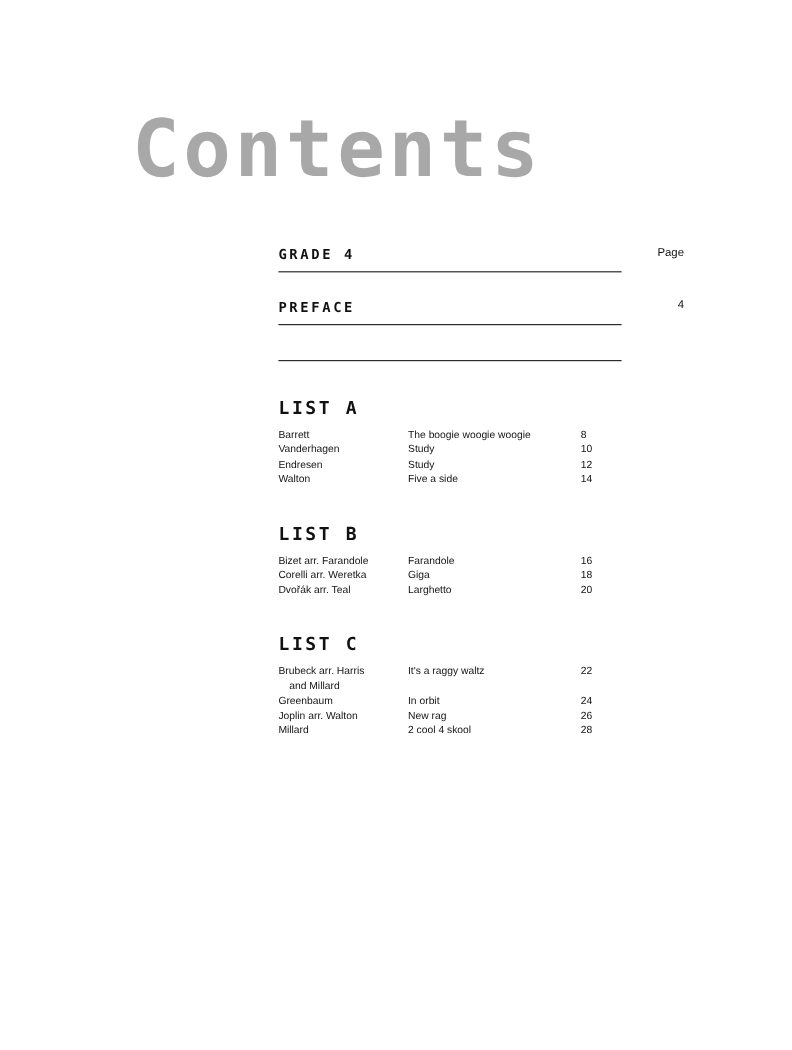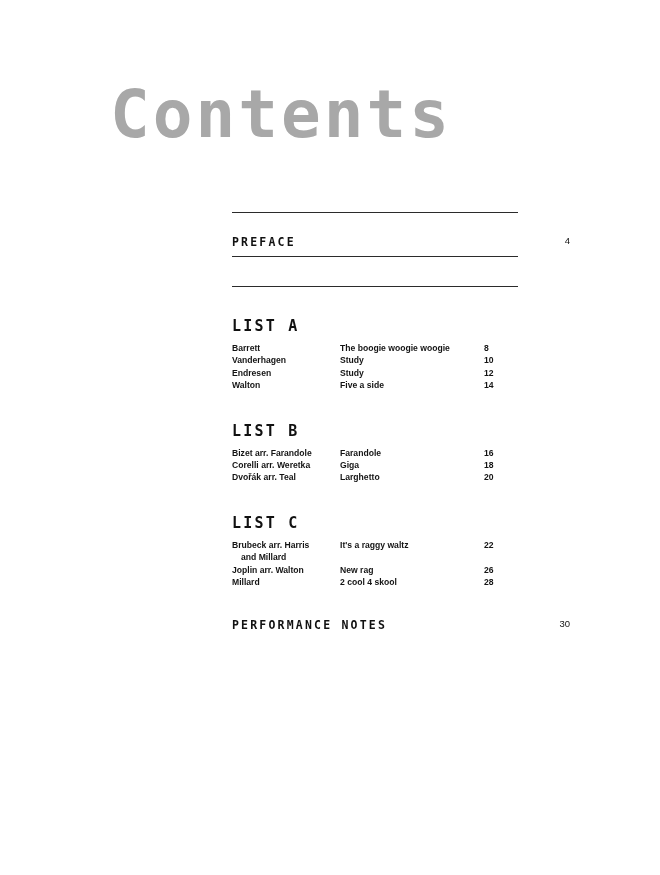--- a/index.html
+++ b/index.html
@@ -18,21 +18,21 @@
 
   .page {
     position: relative;
     width: 660px;
     height: 875px;
   }
 
   .page-title {
     position: absolute;
     left: 110px;
-    top: 82px;
+    top: 92px;
     font-family: "DejaVu Sans Mono", monospace;
     font-size: 66px;
     font-weight: bold;
     letter-spacing: 3px;
     color: #a8a8a8;
     line-height: 1;
   }
 
   .toc {
     position: absolute;
@@ -111,32 +111,36 @@
   }
   .entry .pg {
     position: absolute;
     left: 252px;
     top: 0;
     width: 40px;
     text-align: left;
   }
   .entry.two-line { min-height: 24.8px; }
 
-  .entries { margin-top: 7px; font-weight: bold; }
+  .entries { margin-top: 7px; }
 </style>
 </head>
 <body>
 
 <div class="page">
 
   <div class="page-title">Contents</div>
 
   <div class="toc">
 
     <div class="row-wrap">
+      <div class="sec-row">
+        <span class="sec-label">GRADE 4</span>
+        <span class="sec-page">Page</span>
+      </div>
       <div class="rule"></div>
     </div>
 
     <div class="gap-md"></div>
 
     <div class="row-wrap">
       <div class="sec-row">
         <span class="sec-label">PREFACE</span>
         <span class="sec-page">4</span>
       </div>
@@ -204,35 +208,34 @@
 
     <div>
       <div class="list-head">LIST C</div>
       <div class="entries">
         <div class="entry two-line">
           <span class="composer"><span>Brubeck arr. Harris</span><span class="cont">and Millard</span></span>
           <span class="title">It's a raggy waltz</span>
           <span class="pg">22</span>
         </div>
         <div class="entry">
+          <span class="composer">Greenbaum</span>
+          <span class="title">In orbit</span>
+          <span class="pg">24</span>
+        </div>
+        <div class="entry">
           <span class="composer">Joplin arr. Walton</span>
           <span class="title">New rag</span>
           <span class="pg">26</span>
         </div>
         <div class="entry">
           <span class="composer">Millard</span>
           <span class="title">2 cool 4 skool</span>
           <span class="pg">28</span>
         </div>
       </div>
     </div>
 
     <div class="gap-lg"></div>
 
-    <div class="row-wrap">
-      <div class="sec-row">
-        <span class="sec-label">PERFORMANCE NOTES</span>
-        <span class="sec-page">30</span>
-      </div>
-    </div>
 
   </div>
 </div>
 
 </body></html>

